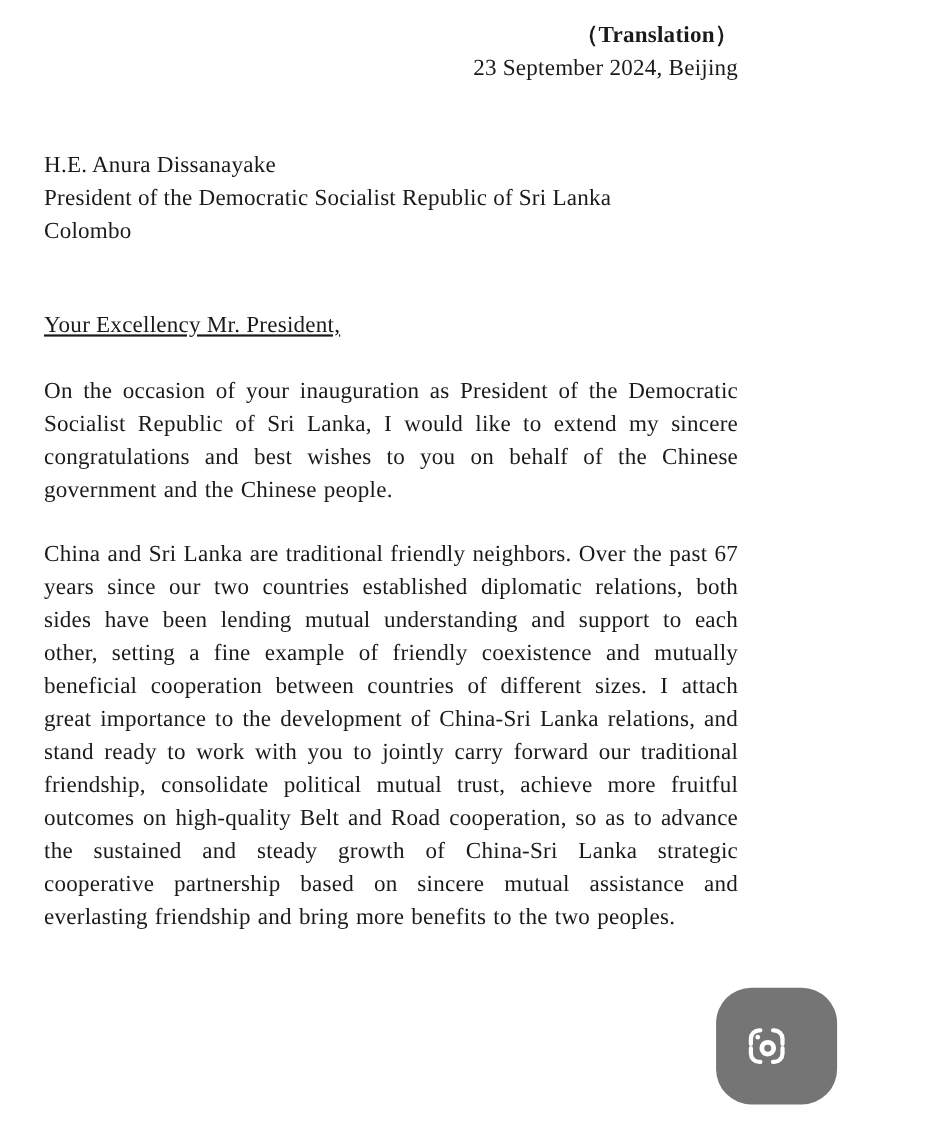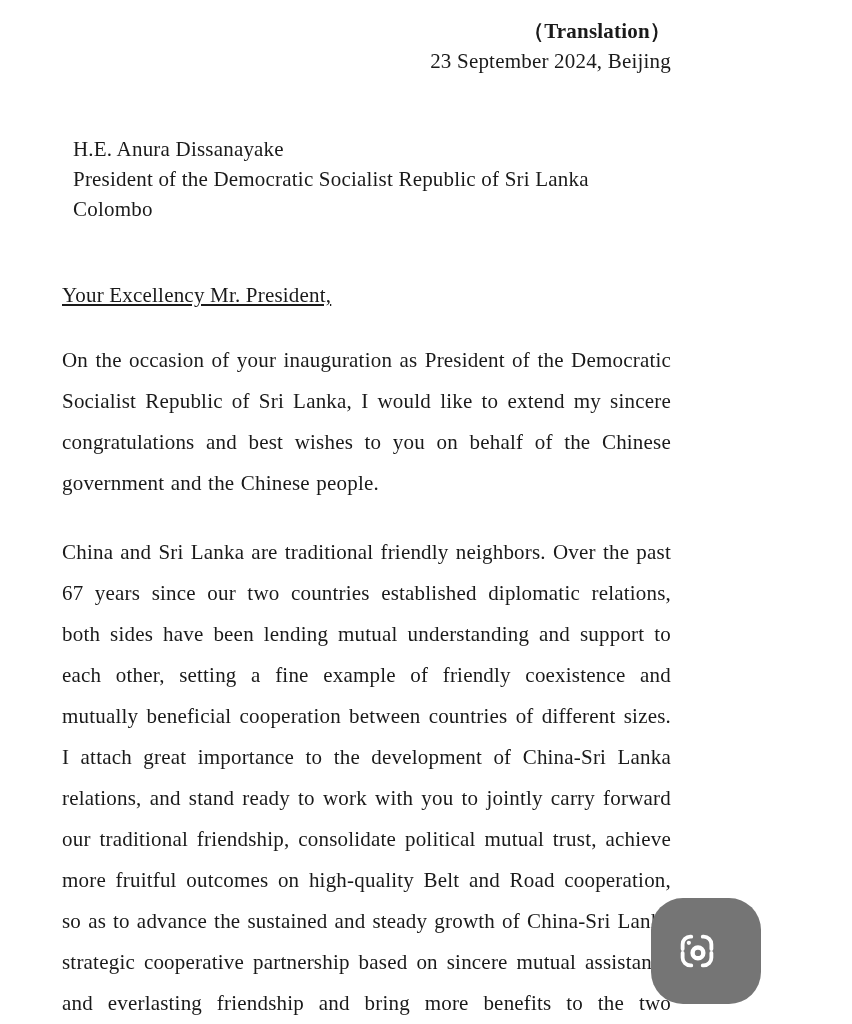--- a/index.html
+++ b/index.html
@@ -8,46 +8,45 @@
     height: 1024px;
     background: #ffffff;
     overflow: hidden;
     font-family: "Liberation Serif", "DejaVu Serif", serif;
     color: #1a1a1a;
   }
   .page {
     position: relative;
     width: 743px;
     height: 1024px;
-    padding: 16px 72px 0 62px; 
+    padding: 16px 72px 0 40px; 
   }
   .line {
     font-size: 21px;
     line-height: 30px;
     letter-spacing: 0.2px;
   }
   .right { text-align: right; }
   .bold  { font-weight: bold; }
   .translation-label {
     margin-top: 0;
   }
   .dateline {
   }
   .recipient {
     margin-top: 58px;
-    margin-left: 11px;
   }
   .salutation {
     margin-top: 56px;
     text-decoration: underline;
   }
   .para {
     margin-top: 28px;
     font-size: 21px;
-    line-height: 41px;
+    line-height: 30px;
     text-align: justify;
     letter-spacing: 0.2px;
     word-spacing: 1px;
   }
   .para.first { margin-top: 30px; }
   .closing {
     margin-top: 20px;
   }
   .signature {
     margin-top: 56px;

